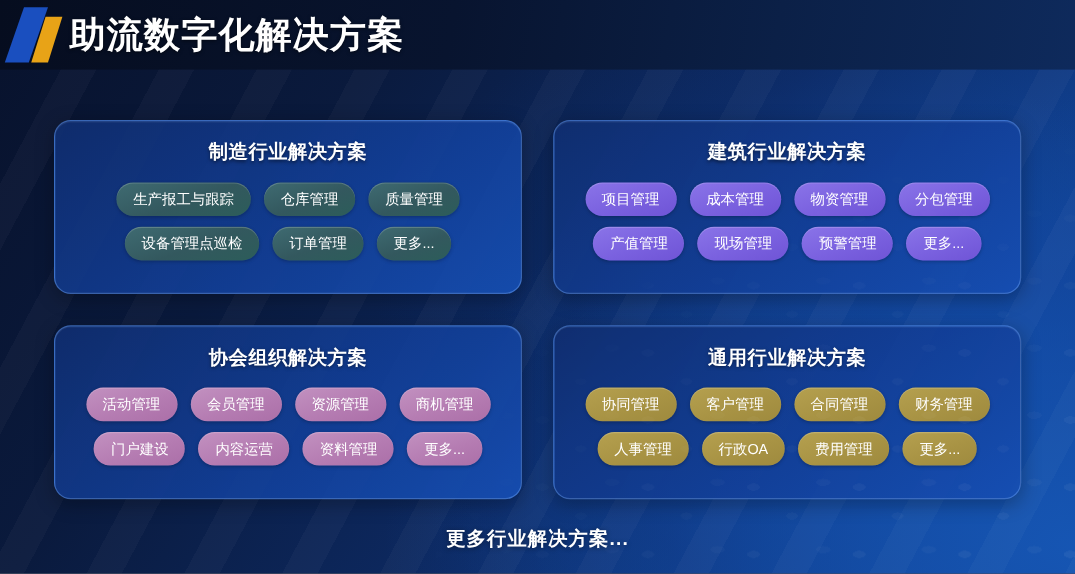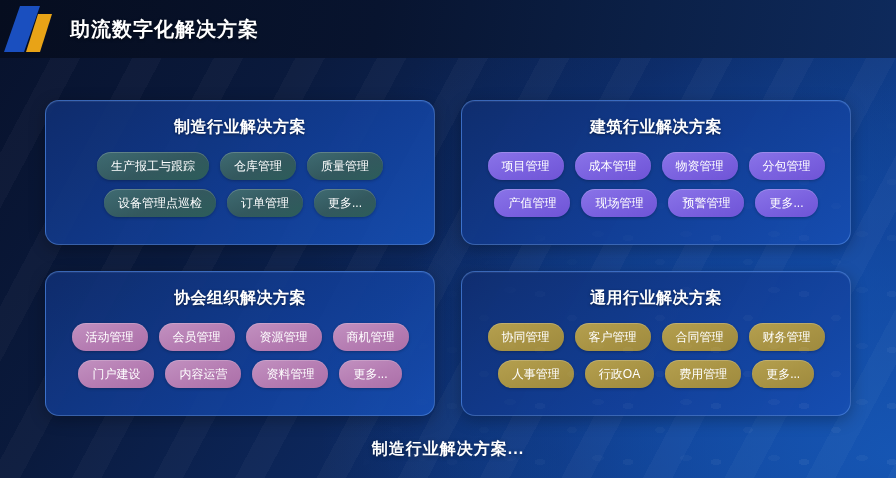--- a/index.html
+++ b/index.html
@@ -39,22 +39,22 @@
 
   
   .header{
     position:absolute;left:0;top:0;width:896px;height:58px;
     background:linear-gradient(100deg,#060d1f 0%,#08142f 42%,#0b2047 72%,#0e2a5c 100%);
     display:flex;align-items:center;z-index:5;
   }
   .logo-mark{position:relative;width:58px;height:58px;flex:0 0 58px;}
   .logo-mark svg{position:absolute;left:0;top:0;}
   .header-title{
-    color:#ffffff;font-size:20px;font-weight:bold;letter-spacing:1px;
-    margin-left:12px;text-shadow:0 1px 3px rgba(0,0,0,.55);
+    color:#ffffff;font-size:30px;font-weight:bold;letter-spacing:1px;
+    margin-left:0;text-shadow:0 1px 3px rgba(0,0,0,.55);
   }
   .brand{
     position:absolute;right:16px;top:50%;transform:translateY(-50%);
     display:flex;align-items:center;gap:7px;
   }
   .brand-icon{position:relative;width:30px;height:28px;flex:0 0 30px;}
   .brand-text{color:#fff;font-size:21px;font-weight:bold;letter-spacing:1px;}
 
   
   .grid{
@@ -163,14 +163,14 @@
         </div>
         <div class="pill-row">
           <div class="pill">人事管理</div>
           <div class="pill">行政OA</div>
           <div class="pill">费用管理</div>
           <div class="pill">更多...</div>
         </div>
       </div>
     </div>
 
-  <div class="footer">制造行业解决方案...</div>
+  <div class="footer">更多行业解决方案...</div>
 </div>
 
 </body></html>

